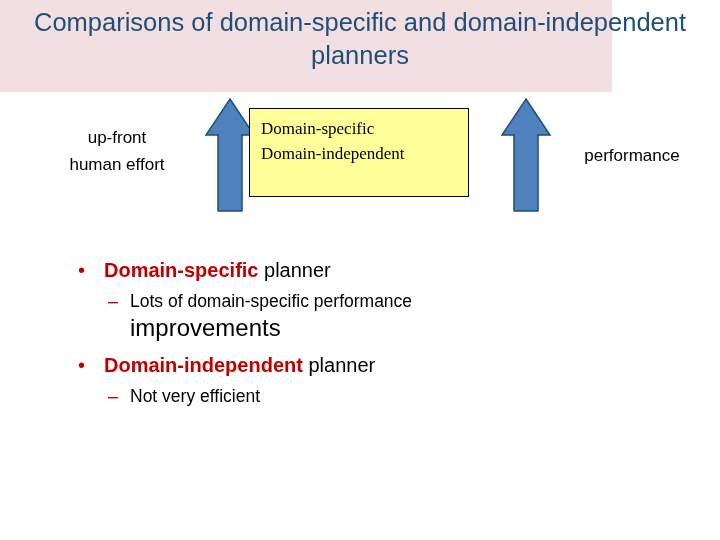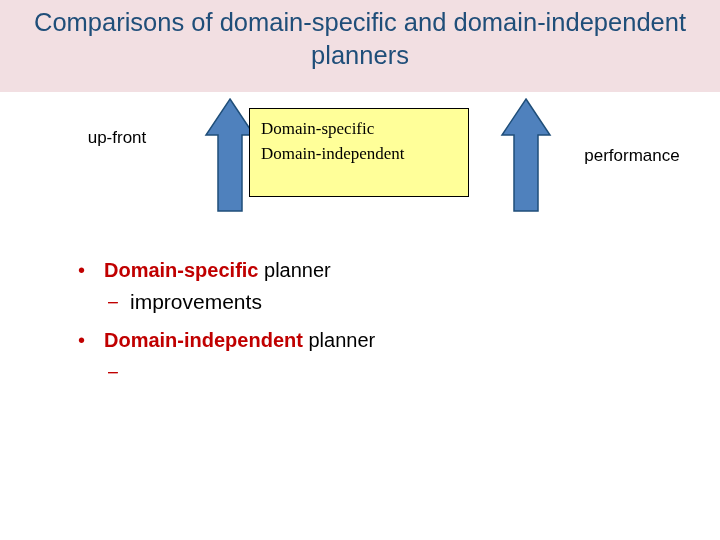--- a/index.html
+++ b/index.html
@@ -16,21 +16,21 @@
   .slide {
     position: relative;
     width: 720px;
     height: 540px;
   }
   
   .title-band {
     position: absolute;
     left: 0;
     top: 0;
-    width: 720px;
+    width: 612px;
     height: 92px;
     background: #f2dfe2;
   }
   .title-text {
     position: absolute;
     left: 18px;
     top: 6px;
     width: 684px;
     text-align: center;
     font-size: 25.5px;
@@ -130,35 +130,36 @@
   }
   .bullet2 .dash {
     position: absolute;
     left: 108px;
     top: 0;
     color: #c00000;
     font-size: 17.5px;
     line-height: 25.5px;
   }
   .spacer-sm { height: 10px; }
-  .cont { padding-left: 130px; font-size: 21px; line-height: 25.5px; }
+  .cont { padding-left: 130px; font-size: 24px; line-height: 25.5px; }
 </style>
 </head>
 <body>
 
 <div class="slide">
 
   <div class="title-band">
     <div class="title-text">Comparisons of domain-specific and domain-independent planners</div>
   </div>
 
   <div class="diagram">
 
     <div class="label-left">
       <div>up-front</div>
+      <div>human effort</div>
     </div>
 
     <div class="arrow arrow-left-pos">
       <svg width="52" height="116" viewBox="0 0 52 116">
         <polygon points="26,2 50,38 38,38 38,114 14,114 14,38 2,38" fill="#4f81bd" stroke="#1f4e79" stroke-width="1.5"></polygon>
       </svg>
     </div>
 
     <div class="center-box">
       <div>Domain-specific</div>
@@ -180,32 +181,34 @@
       <span class="dot">•</span>
       <span class="hi">Domain-specific</span><span> planner</span>
     </div>
 
     <div class="bullet2">
       <span class="dash">–</span>
     </div>
 
     <div class="bullet2">
       <span class="dash">–</span>
+      <span>Lots of domain-specific performance</span>
     </div>
     <div class="cont">improvements</div>
 
     <div class="spacer-sm"></div>
 
     <div class="bullet1">
       <span class="dot">•</span>
       <span class="hi">Domain-independent</span><span> planner</span>
     </div>
 
     <div class="bullet2">
       <span class="dash">–</span>
     </div>
 
     <div class="bullet2">
       <span class="dash">–</span>
+      <span>Not very efficient</span>
     </div>
 
   </div>
 </div>
 
 </body></html>

